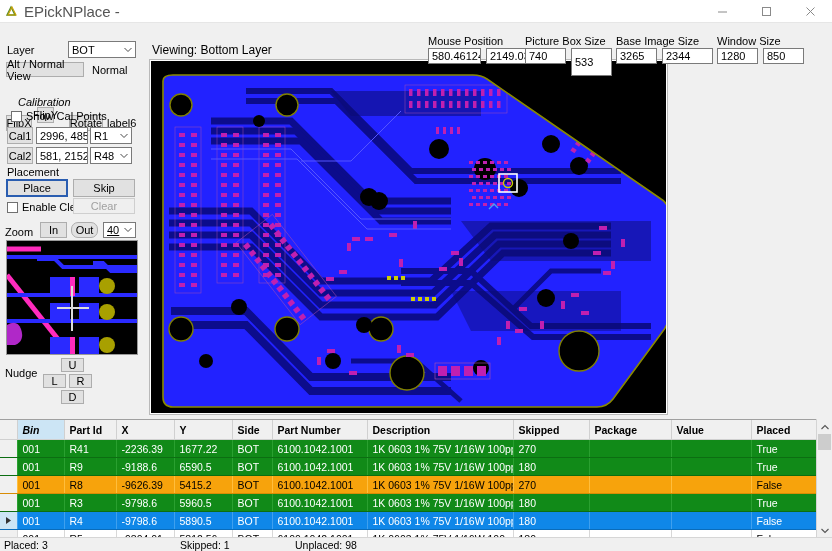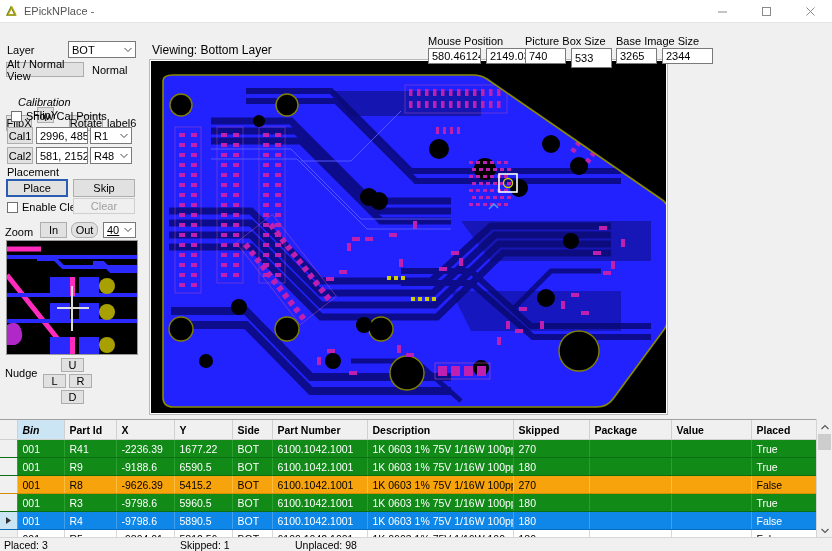--- a/index.html
+++ b/index.html
@@ -23,21 +23,21 @@
     position: absolute; left: 0; top: 0; width: 832px; height: 22px;
     background: #ffffff;
     border-bottom: 1px solid #e6e6e6;
     display: flex; align-items: center;
   }
   #titlebar .app-icon {
     width: 14px; height: 14px; margin-left: 5px; margin-right: 5px;
     position: relative; flex: none;
   }
   #titlebar .title-text {
-    font-size: 11px; color: #555; white-space: nowrap; text-align: center;
+    font-size: 15px; color: #555; white-space: nowrap; text-align: center;
   }
   #titlebar .spacer { flex: 1 1 auto; }
   .winbtn {
     width: 44px; height: 22px;
     display: flex; align-items: center; justify-content: center;
     color: #777; font-size: 11px;
     flex: none;
   }
   .winbtn svg { display:block; }
 
@@ -710,32 +710,39 @@
     <div class="fg-row">
       <div class="wtext" style="width:53px;height:16px;">580.46124</div>
       <div class="wtext" style="width:53px;height:16px;">2149.036</div>
     </div>
   </div>
 
   <div class="fieldgroup" style="left:525px;top:35px;">
     <div class="fg-label">Picture Box  Size</div>
     <div class="fg-row">
       <div class="wtext" style="width:41px;height:16px;">740</div>
-      <div class="wtext" style="width:41px;height:20px;">533</div>
+      <div class="wtext" style="width:41px;height:28px;">533</div>
     </div>
   </div>
 
   <div class="fieldgroup" style="left:616px;top:35px;">
     <div class="fg-label">Base Image Size</div>
     <div class="fg-row">
       <div class="wtext" style="width:41px;height:16px;">3265</div>
       <div class="wtext" style="width:51px;height:16px;">2344</div>
     </div>
   </div>
 
+  <div class="fieldgroup" style="left:717px;top:35px;">
+    <div class="fg-label">Window Size</div>
+    <div class="fg-row">
+      <div class="wtext" style="width:41px;height:16px;">1280</div>
+      <div class="wtext" style="width:41px;height:16px;">850</div>
+    </div>
+  </div>
 
   <div id="tablewrap">
     <table class="grid">
       <colgroup>
         <col style="width:17px">
           <col style="width:47px">
           <col style="width:52px">
           <col style="width:58px">
         <col style="width:58px">
           <col style="width:40px">

